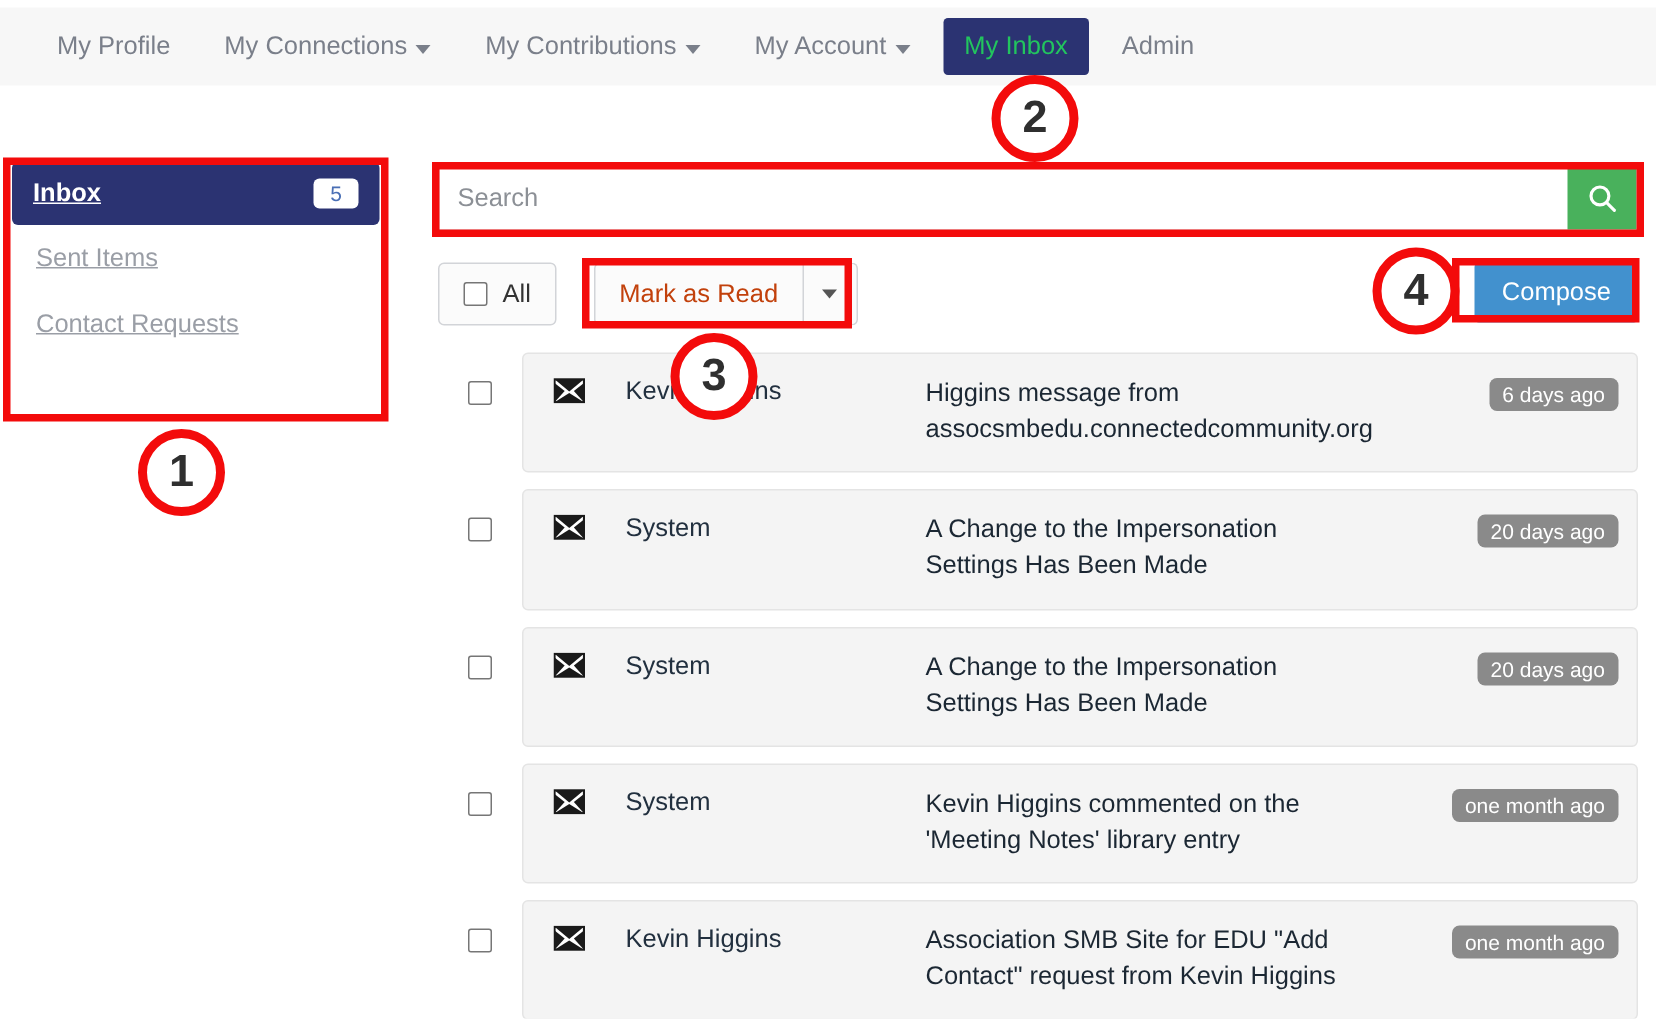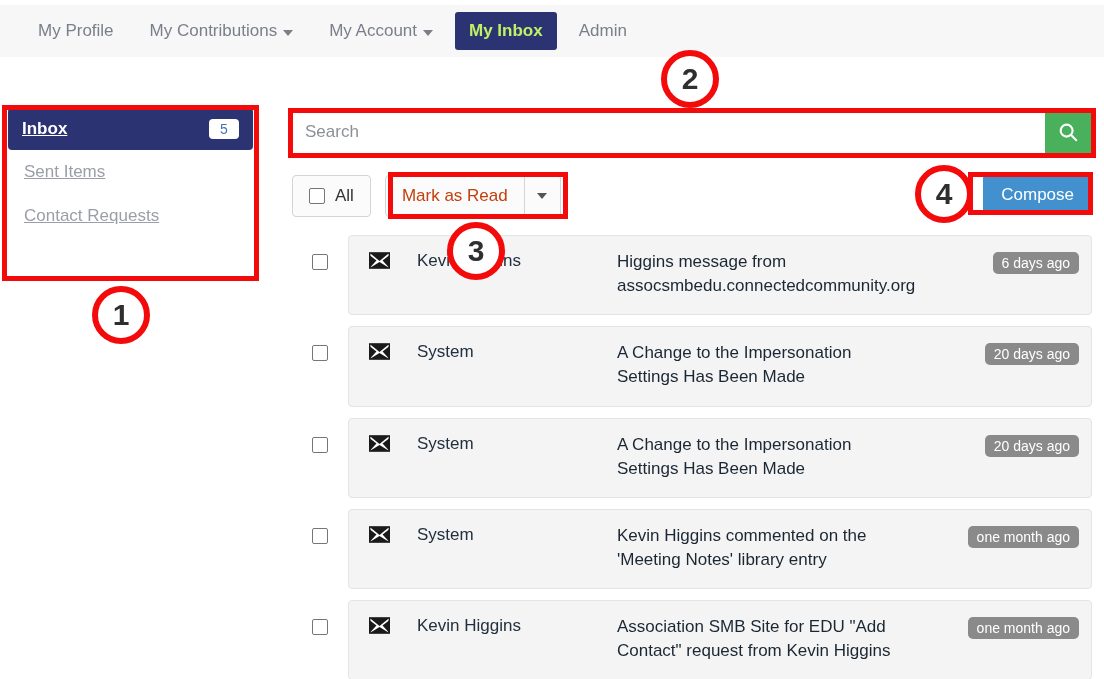--- a/index.html
+++ b/index.html
@@ -30,22 +30,22 @@
     margin-right: 8px;
     white-space: nowrap;
     border-radius: 3px;
     display: flex;
     align-items: center;
     gap: 6px;
     cursor: pointer;
   }
   .nav-item.active {
     background: #2b3372;
-    color: #bef264;
-    font-weight: bold;
+    color: #22c55e;
+    font-weight: normal;
   }
   .caret-down {
     width: 0; height: 0;
     border-left: 5px solid transparent;
     border-right: 5px solid transparent;
     border-top: 6px solid #7a7f8a;
     display: inline-block;
     position: relative;
     top: 2px;
   }
@@ -116,20 +116,21 @@
     border: 0;
   }
 
   
   .toolbar {
     position: relative;
     margin-top: 21px;
     height: 42px;
     display: flex;
     align-items: flex-start;
+    gap: 11px;
   }
   .btn-all {
     height: 42px;
     border: 1px solid #d2d4d8;
     border-radius: 4px;
     background: #fbfbfb;
     display: flex;
     align-items: center;
     gap: 10px;
     padding: 0 16px;
@@ -271,20 +272,24 @@
   }
 </style>
 </head>
 <body>
 
 <div id="root">
 
   <div class="topnav">
     <div class="nav-item">
       <span>My Profile</span>
+    </div>
+    <div class="nav-item">
+      <span>My Connections</span>
+      <span class="caret-down"></span>
     </div>
     <div class="nav-item">
       <span>My Contributions</span>
       <span class="caret-down"></span>
     </div>
     <div class="nav-item">
       <span>My Account</span>
       <span class="caret-down"></span>
     </div>
     <div class="nav-item active">

